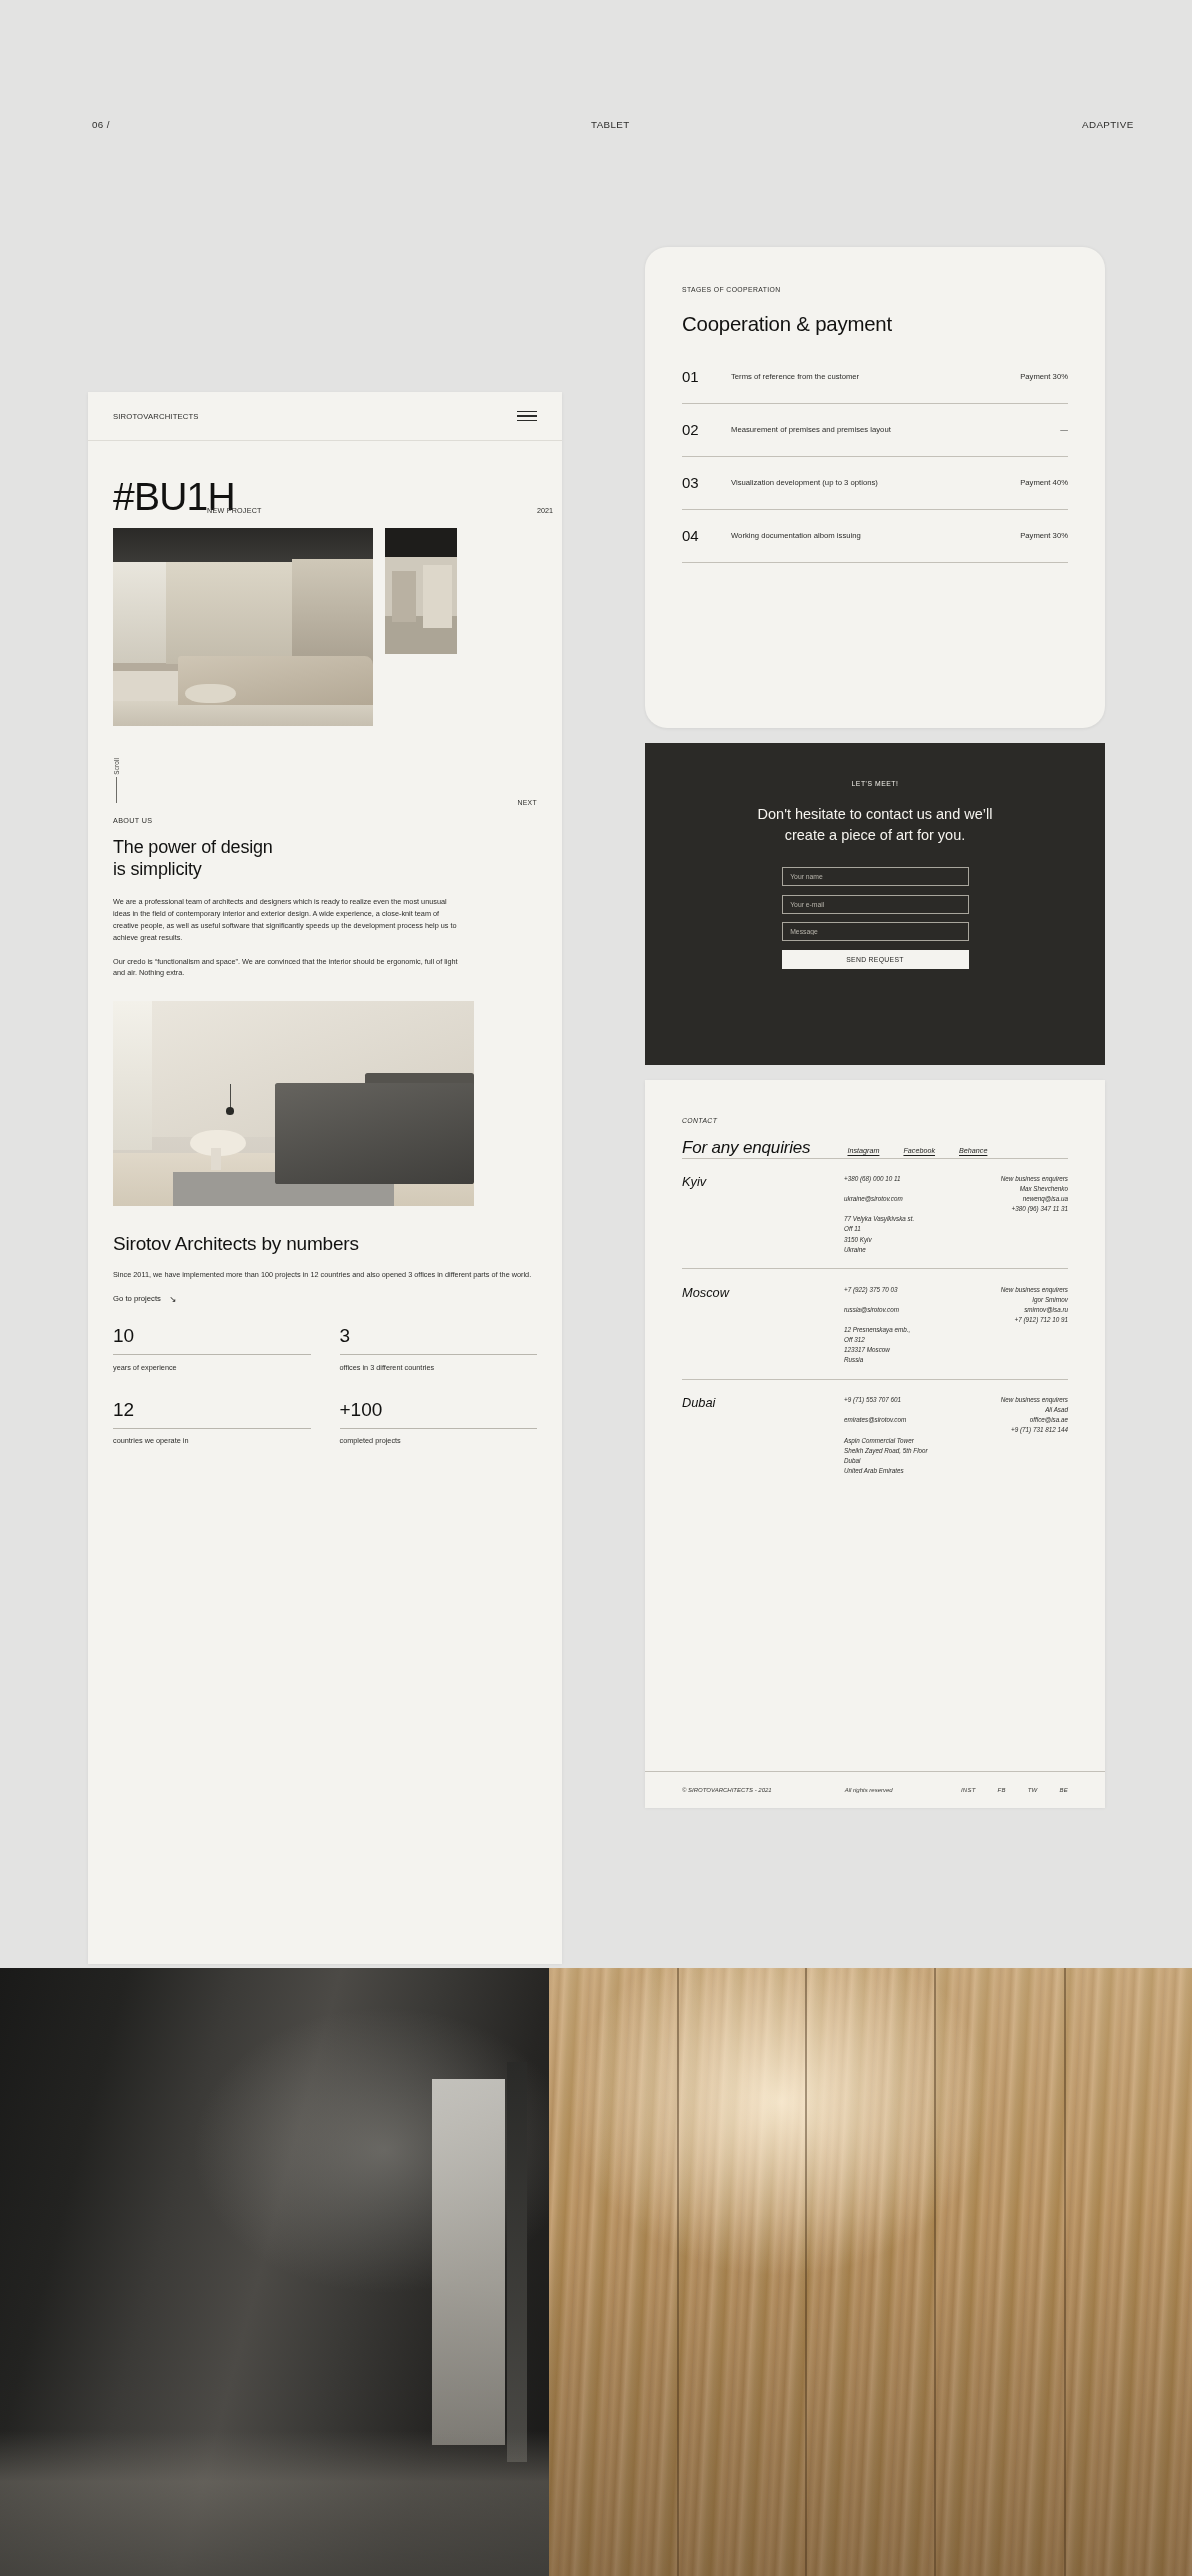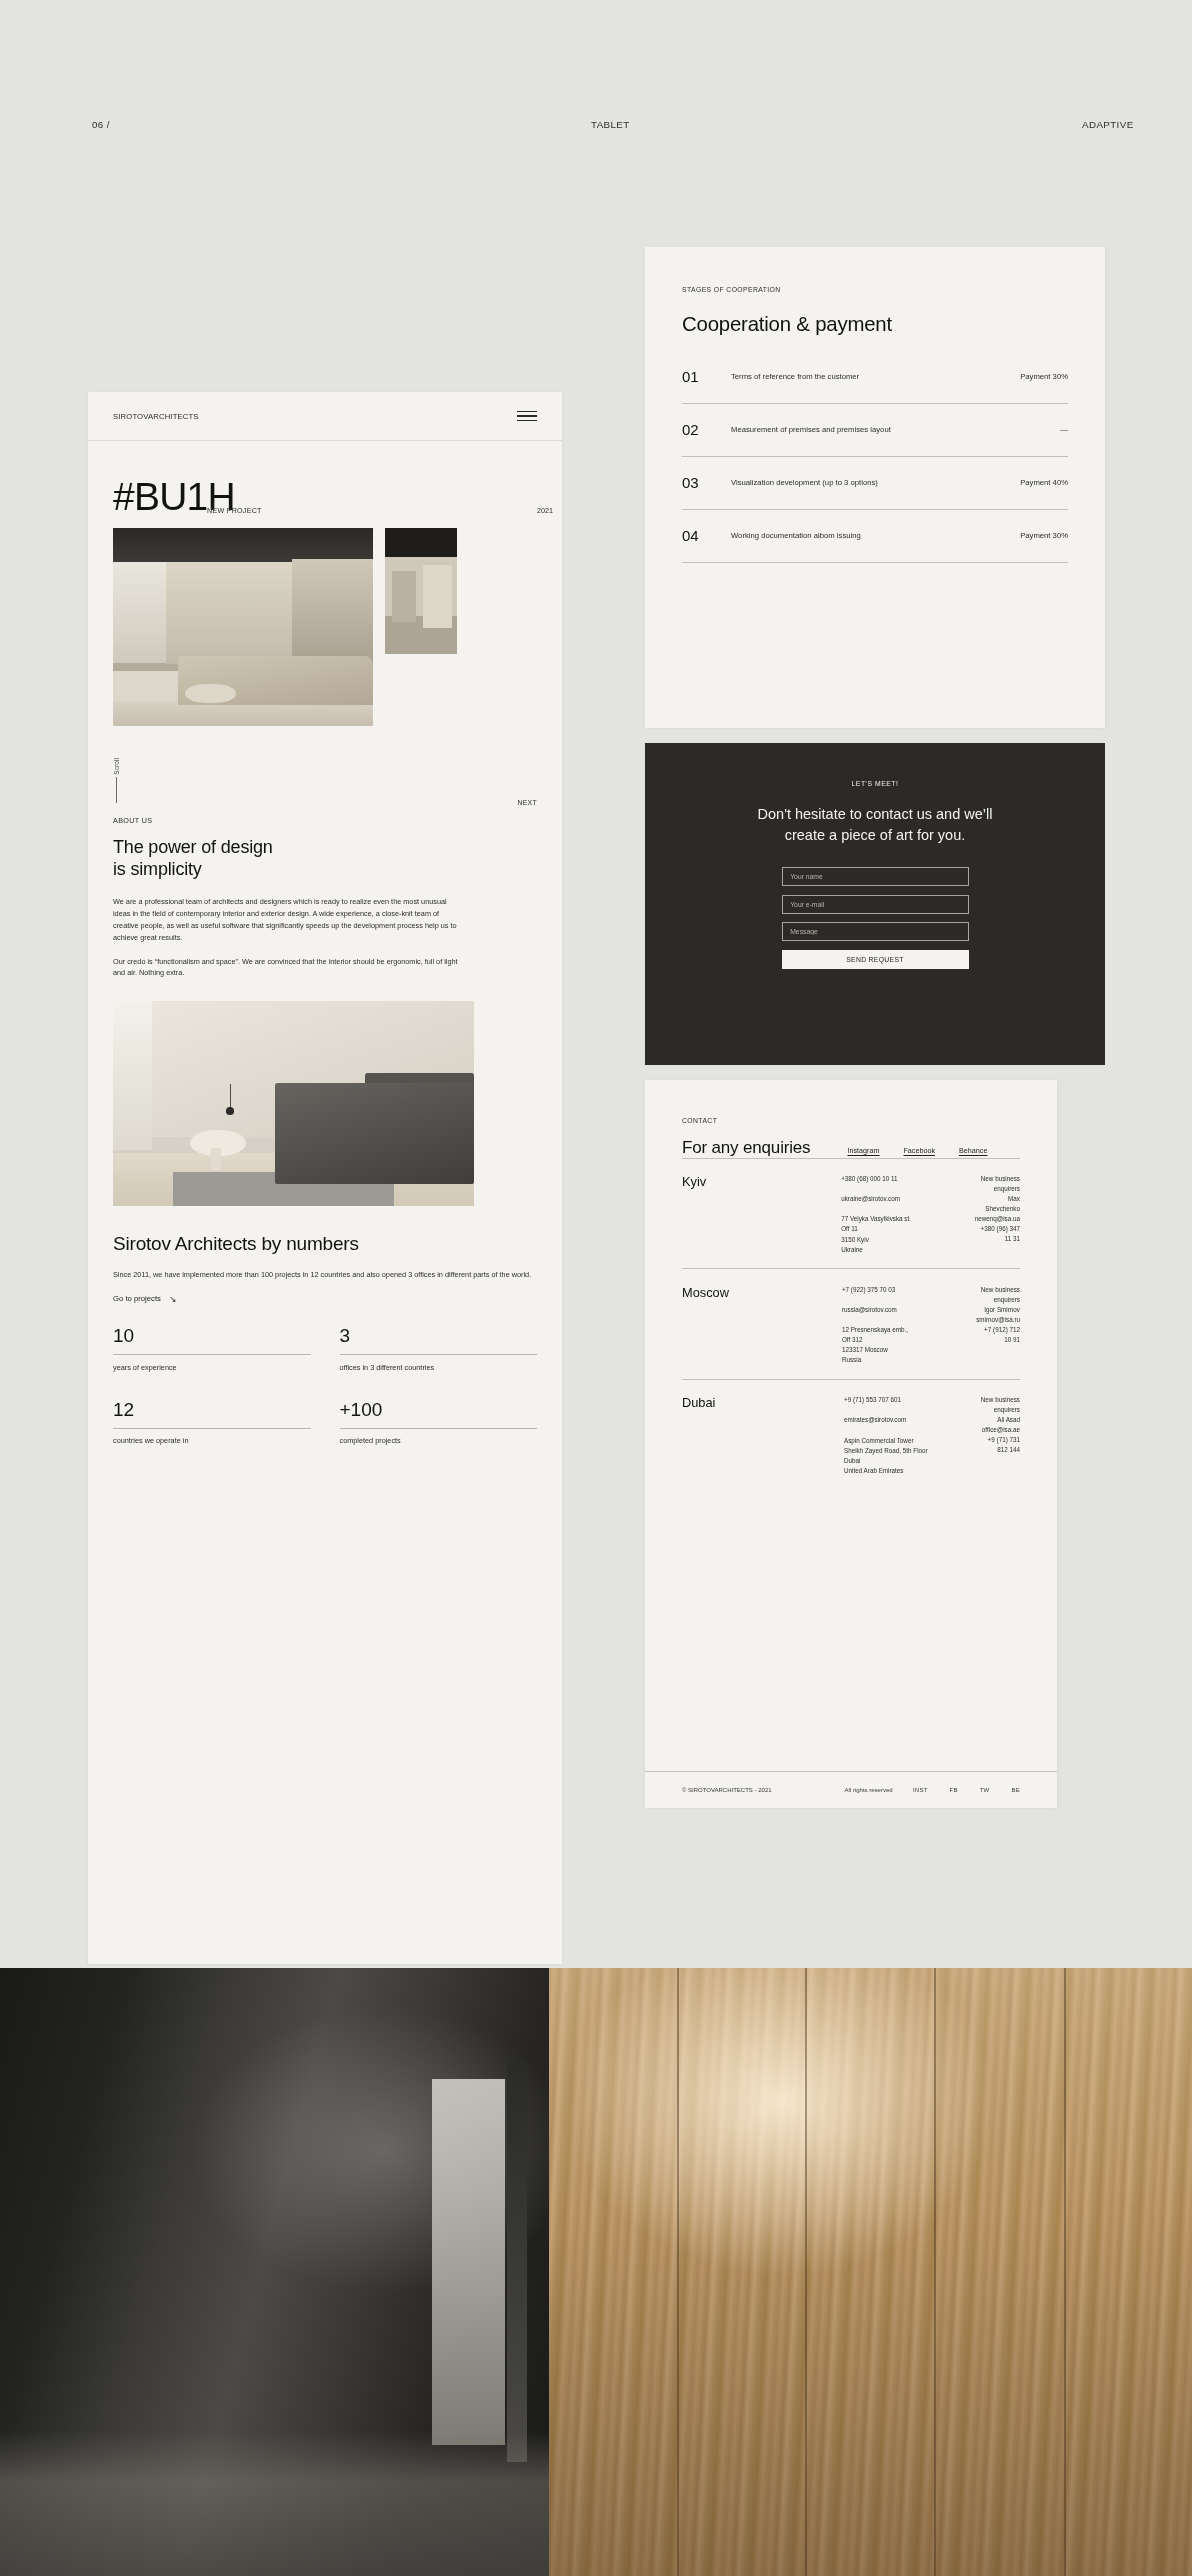--- a/index.html
+++ b/index.html
@@ -148,21 +148,21 @@
   .m-goto .arr { font-size: 8.5px; }
 
   .stats { display: grid; grid-template-columns: 1fr 1fr; column-gap: 29px; row-gap: 0; margin-top: 22px; }
   .stat { padding-bottom: 3.4px; }
   .stat .v { font-size: 19px; font-weight: 400; color:#121211; line-height: 1.1; }
   .stat .rule { height: 0.9px; background:#b9b6ae; margin-top: 6.8px; }
   .stat .k { font-size: 7.3px; color:#2d2d2b; margin-top: 7.7px; line-height:1.45; min-height: 20.4px; }
   .stats .row2 { margin-top: 13.6px; }
 
   
-  #stages { left: 645px; top: 247px; width: 460px; height: 481px; }
+  #stages { left: 645px; top: 247px; width: 460px; height: 481px; border-radius: 22px; }
   .s-pad { padding: 39px 37px 0 37px; }
   .s-eyebrow { font-size: 6.8px; letter-spacing: .06em; color:#2c2c2a; }
   .s-h2 { font-size: 20.4px; font-weight: 400; color:#121211; margin-top: 20.4px; letter-spacing:-.01em; }
   .s-list { margin-top: 32px; }
   .s-row { display: flex; align-items: center; padding-bottom: 18px; border-bottom: 0.9px solid #c3c0b8; margin-bottom: 17px; }
   .s-row:last-child { margin-bottom: 0; }
   .s-num { font-size: 15px; font-weight: 400; color:#111110; width: 49px; letter-spacing:-.01em; }
   .s-txt { font-size: 7.7px; color:#2c2c2a; flex: 1; }
   .s-pay { font-size: 7.7px; color:#2c2c2a; text-align:right; white-space:nowrap; }
 
@@ -174,21 +174,21 @@
   .cta-field {
     width: 187px; height: 19px; background: transparent; border: 0.9px solid #a9a69d;
     color:#cfccc4; font-size: 6.8px; font-family:inherit; padding: 0 7.7px; outline:none;
   }
   .cta-field::placeholder { color:#b6b3aa; }
   .cta-btn {
     width: 187px; height: 19px; background:#f4f3ef; border: none; cursor:pointer;
     font-size: 6.8px; letter-spacing:.05em; color:#1d1d1b; font-family:inherit;
   }
 
-  #contact { left: 645px; top: 1080px; width: 412px; height: 728px; }
+  #contact { left: 645px; top: 1080px; width: 460px; height: 728px; font-style: italic; }
   .c-pad { padding: 37px 37px 0 37px; }
   .c-eyebrow { font-size: 6.8px; letter-spacing:.06em; color:#2c2c2a; }
   .c-headrow { display:flex; align-items:baseline; margin-top: 13.6px; }
   .c-h2 { font-size: 17px; font-weight: 400; color:#111110; letter-spacing:-.01em; }
   .c-socials { display:flex; gap: 24px; margin-left: 37px; }
   .c-socials a { font-size: 7.2px; color:#1e1e1c; text-decoration: underline; text-underline-offset: 1.7px; }
   .c-city { display:flex; border-top: 0.9px solid #c3c0b8; padding: 15.3px 0 13.6px 0; }
   .c-city:first-of-type { margin-top: 22px; }
   .c-city-name { font-size: 12.8px; color:#111110; width: 162px; font-weight: 400; }
   .c-mid { width: 136px; font-size: 6.3px; color:#2c2c2a; line-height: 1.6; }

